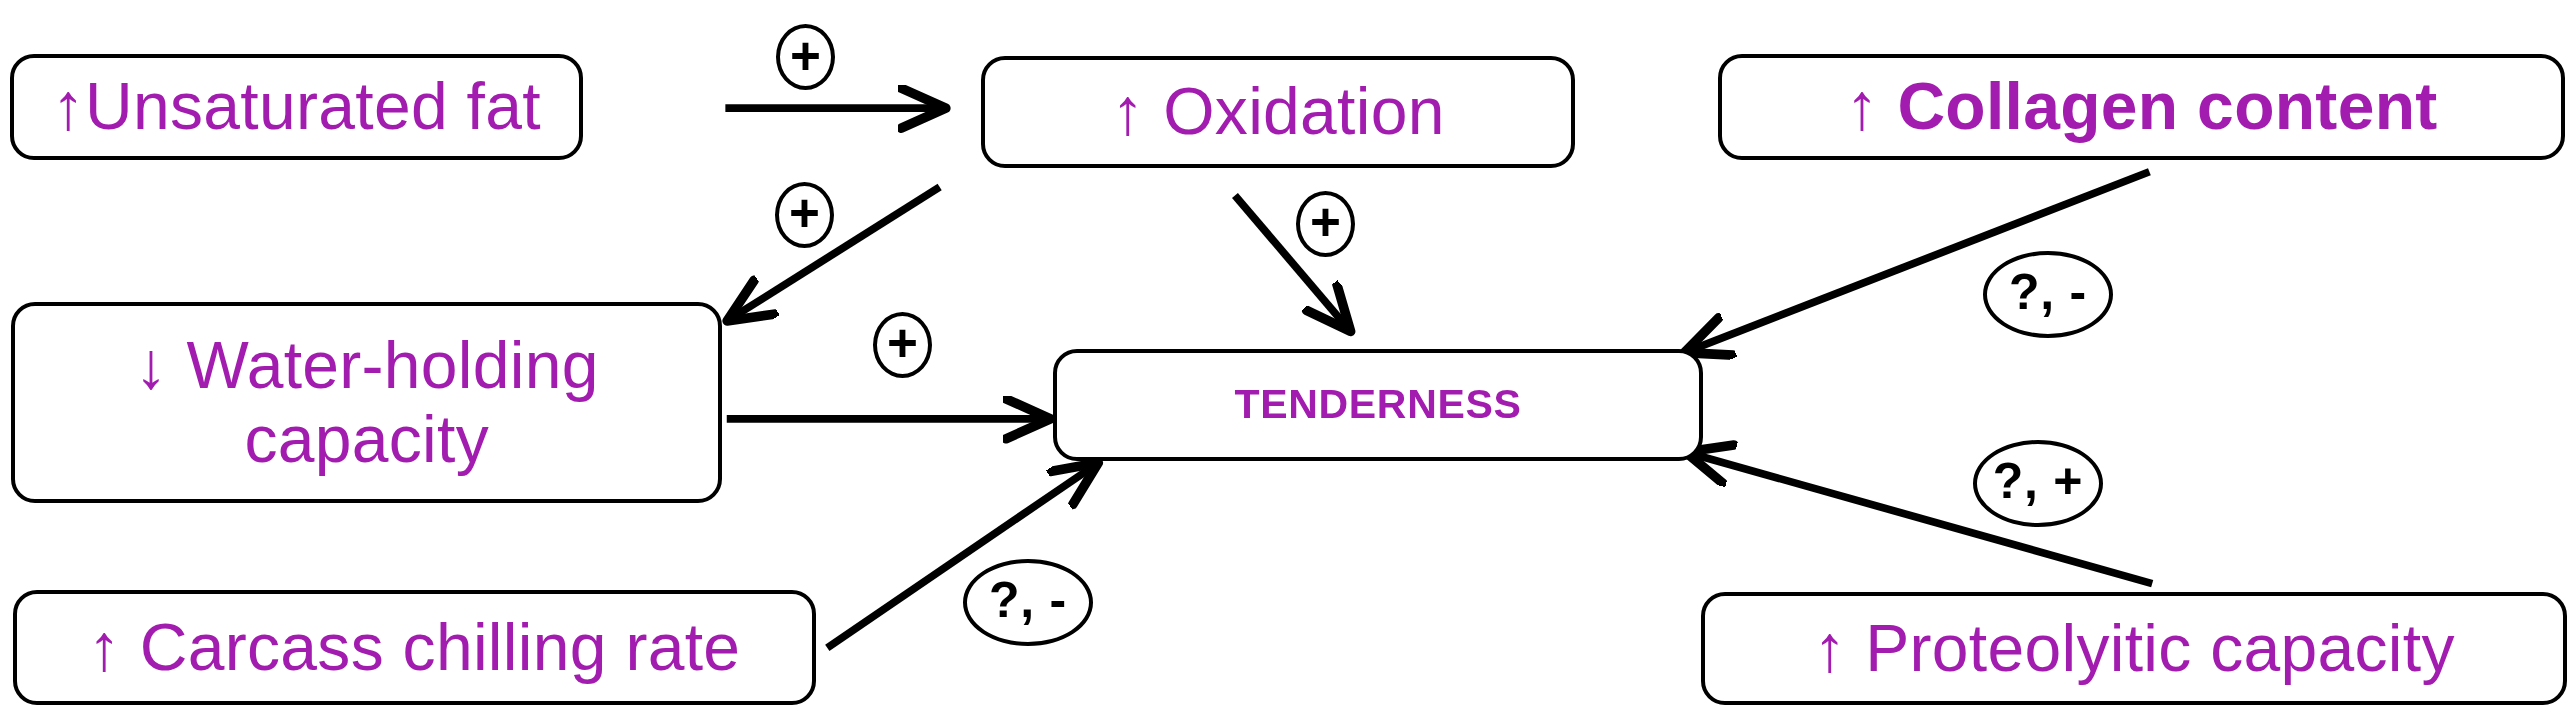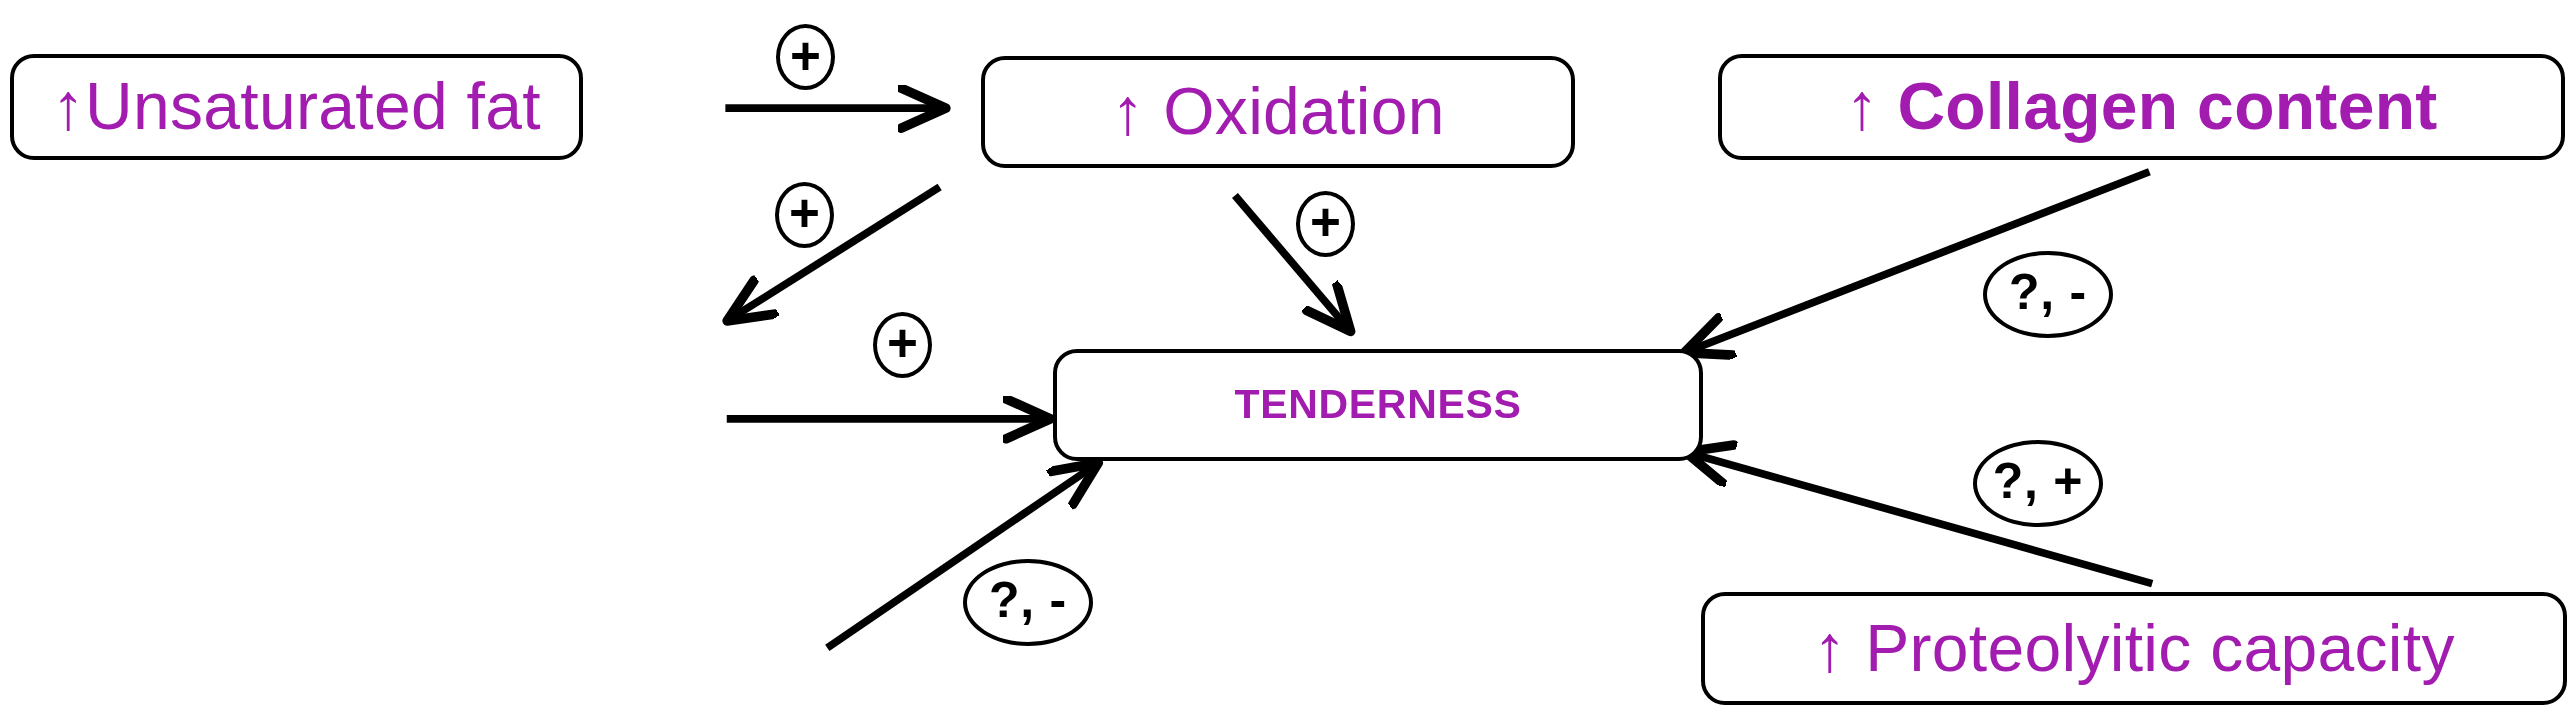--- a/index.html
+++ b/index.html
@@ -93,21 +93,24 @@
         <line x1="1040" y1="600" x2="1495" y2="600" marker-end="url(#arrowhead)"></line>
         <line x1="1184" y1="928" x2="1565" y2="668" marker-end="url(#arrowhead)"></line>
         <line x1="3078" y1="246" x2="2420" y2="502" marker-end="url(#arrowhead)"></line>
         <line x1="3082" y1="836" x2="2422" y2="650" marker-end="url(#arrowhead)"></line>
       </g>
   </svg>
 
   <div class="node" style="left: 9.8px; top: 54px; width: 573px; height: 106px;">↑Unsaturated fat</div>
   <div class="node" style="left: 953px; top: 56px; width: 594px; height: 112px; margin-left: 28px;">↑ Oxidation</div>
   <div class="node" style="left: 1718px; top: 54px; width: 847px; height: 106px; font-weight: bold;">↑ Collagen content</div>
+  <div class="node" style="left: 11.2px; top: 302px; width: 711px; height: 201px;">↓ Water-holding
+capacity</div>
   <div class="node bold" style="left: 1053px; top: 349px; width: 650px; height: 112px;">TENDERNESS</div>
+  <div class="node" style="left: 12.6px; top: 590px; width: 803px; height: 115px;">↑ Carcass chilling rate</div>
   <div class="node" style="left: 1701px; top: 592px; width: 866px; height: 113px;">↑ Proteolyitic capacity</div>
 
   <div class="marker plus" style="left: 776px; top: 24.4px;">+</div>
   <div class="marker plus" style="left: 775px; top: 182px;">+</div>
   <div class="marker plus" style="left: 1296px; top: 191px;">+</div>
   <div class="marker plus" style="left: 873px; top: 312px;">+</div>
   <div class="marker unknown" style="left: 963px; top: 559px;">?, -</div>
   <div class="marker unknown" style="left: 1983px; top: 251px;">?, -</div>
   <div class="marker unknown" style="left: 1973px; top: 440px;">?, +</div>
 

